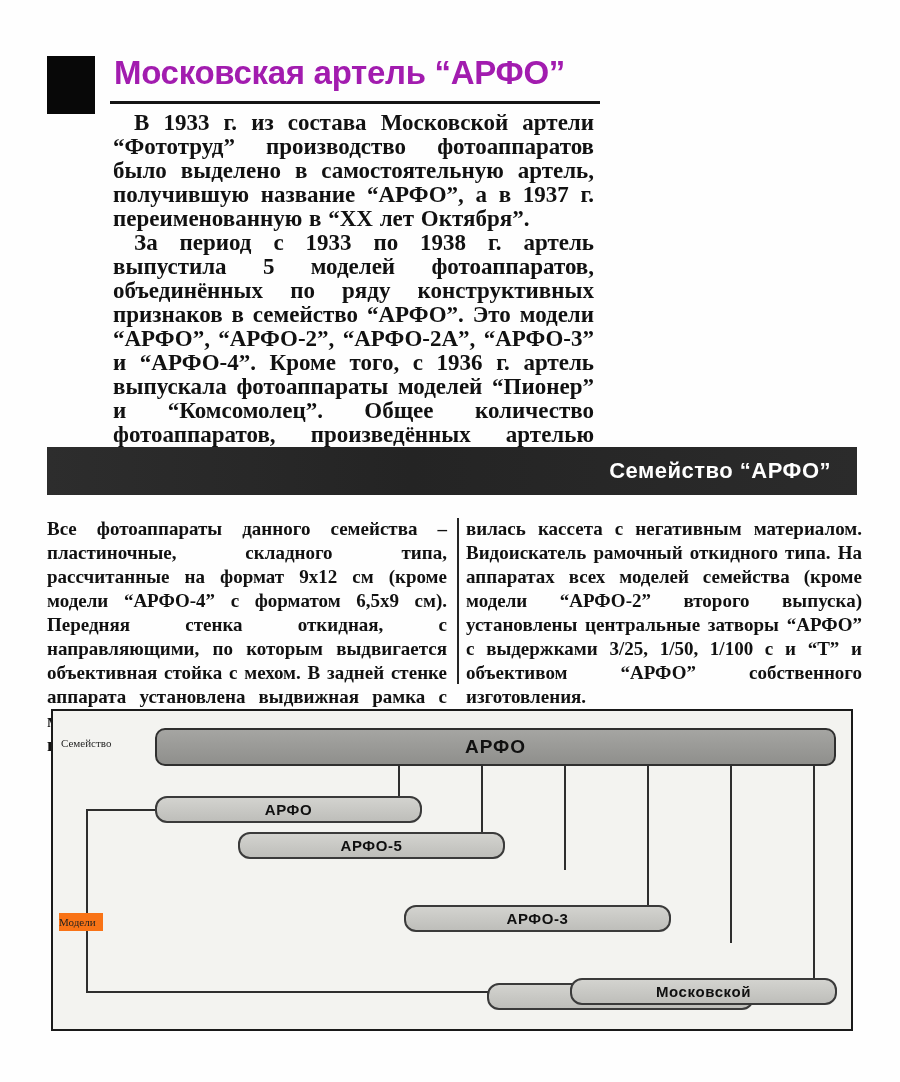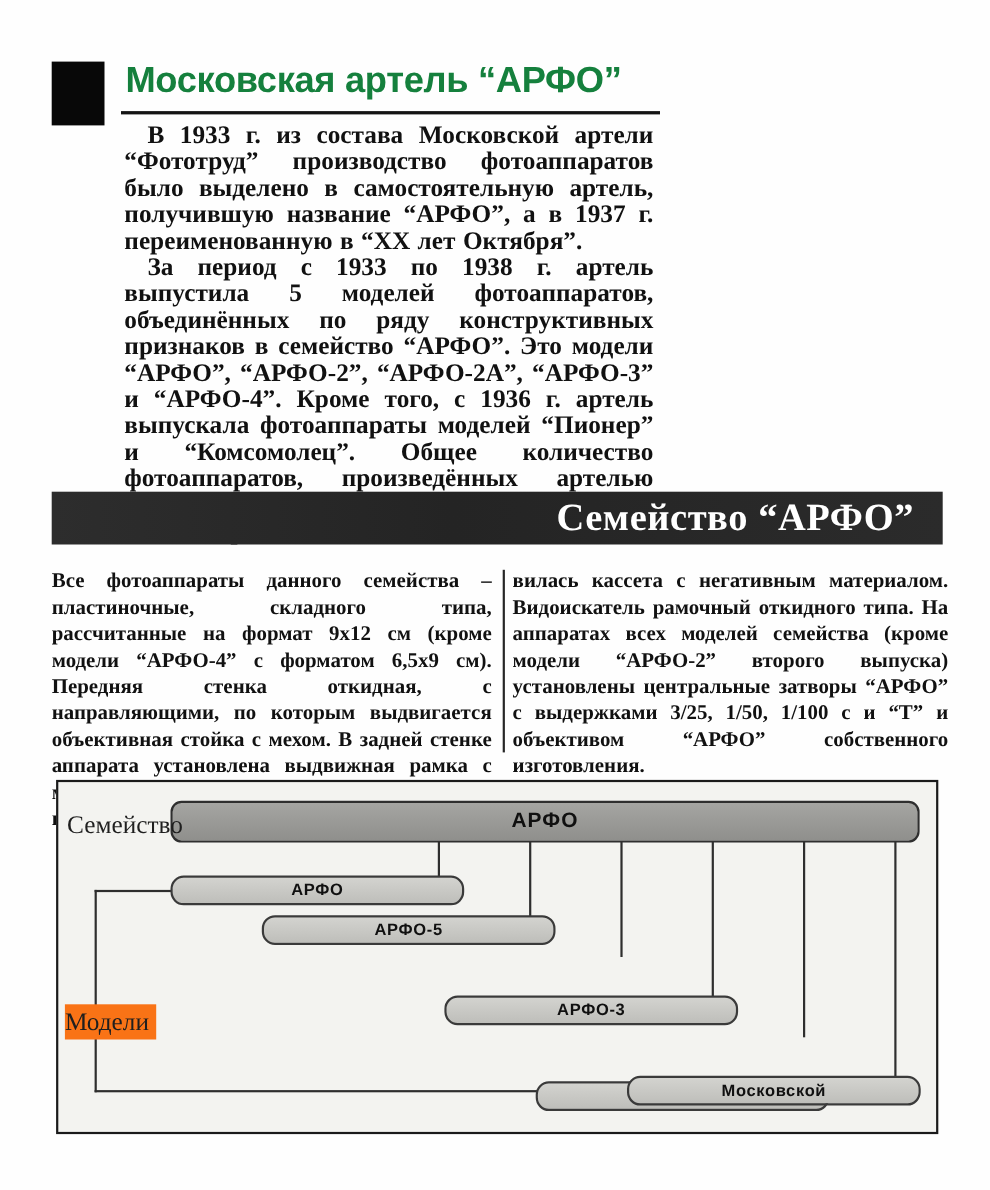--- a/index.html
+++ b/index.html
@@ -15,21 +15,21 @@
 
   
   .title-square {
     position: absolute; left: 47px; top: 56px;
     width: 48px; height: 58px; background: #080808;
   }
   .page-title {
     position: absolute; left: 114px; top: 54px; margin: 0;
     font-family: "Liberation Sans", sans-serif;
     font-size: 33px; font-weight: bold; letter-spacing: -0.3px;
-    color: #15803d; white-space: nowrap;
+    color: #a21caf; white-space: nowrap;
   }
   .title-rule {
     position: absolute; left: 110px; top: 101px;
     width: 490px; height: 3px; background: #141414;
   }
 
   
   .intro {
     position: absolute; left: 113px; top: 111px; width: 481px;
   }
@@ -41,22 +41,22 @@
 
   
   .banner {
     position: absolute; left: 47px; top: 447px;
     width: 810px; height: 48px;
     background: linear-gradient(90deg, #2d2d2d, #242424 45%, #2b2b2b);
     text-align: right;
   }
   .banner span {
     display: inline-block; margin-right: 26px;
-    font-family: Liberation Serif, serif;
-    font-size: 35px; font-weight: bold; line-height: 48px;
+    font-family: Liberation Sans, sans-serif;
+    font-size: 22px; font-weight: bold; line-height: 48px;
     color: #ffffff; letter-spacing: 0.5px;
   }
 
   
   .col {
     position: absolute; top: 517px;
     font-size: 19px; line-height: 24px; font-weight: 700;
     text-align: justify; word-spacing: 0.5px;
   }
   .col-left  { left: 47px;  width: 400px; }
@@ -66,21 +66,21 @@
     width: 2px; height: 166px; background: #262626;
   }
 
   
   .diagram {
     position: absolute; left: 51px; top: 709px;
     width: 802px; height: 322px; box-sizing: border-box;
     border: 2px solid #1a1a1a; background: #f3f3f0;
   }
   .dlabel {
-    position: absolute; font-size: 23px; color: #1f1f1f;
+    position: absolute; font-size: 11px; color: #1f1f1f;
     font-family: "Liberation Serif", serif; z-index: 3; text-align: center;
   }
   .lbl-family { left: 8px; top: 26px; }
   .lbl-models { left: 6px; top: 202px; background: #f97316; padding: 3px 7px 3px 0; }
 
   .family-bar {
     position: absolute; left: 102px; top: 17px;
     width: 681px; height: 38px; box-sizing: border-box;
     border: 2px solid #2f2f2f; border-radius: 10px;
     background: linear-gradient(180deg, #a5a5a2, #8f8f8c);

